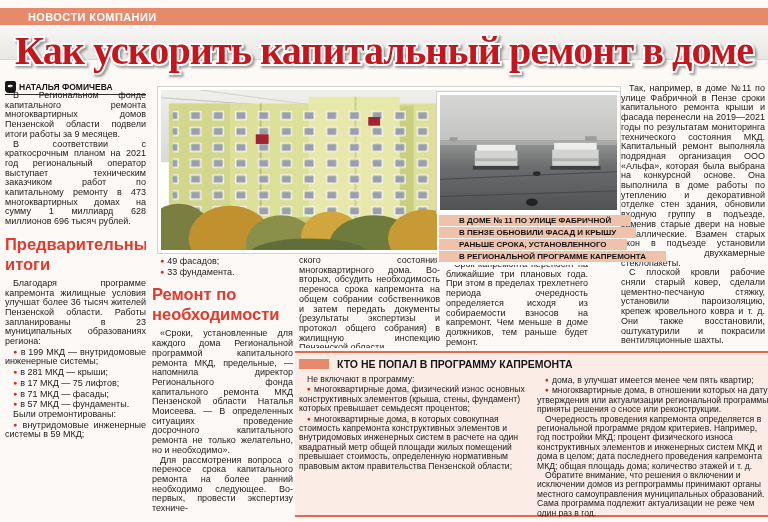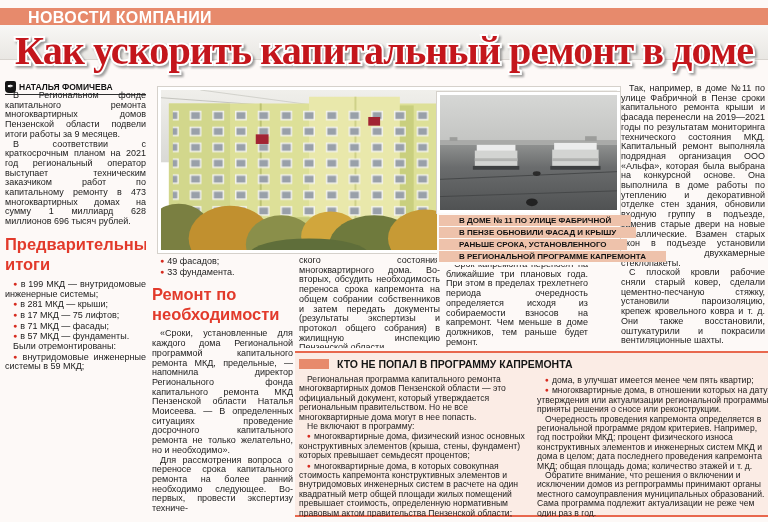--- a/index.html
+++ b/index.html
@@ -16,21 +16,21 @@
   html,body{width:768px;height:522px;overflow:hidden;}
   body{
     background:var(--page_bg);
     font-family:"Liberation Sans","DejaVu Sans",sans-serif;
     color:#1b1b1b;
     position:relative;
   }
   .banner{
     position:absolute;left:0;top:8px;width:768px;height:19px;
     background:var(--banner_bg);
-    color:#fff;font-weight:bold;font-size:16px;line-height:19px;
+    color:#fff;font-weight:bold;font-size:11px;line-height:19px;
     padding-left:28px;letter-spacing:.4px;
   }
   .headline-wrap{position:absolute;left:0;top:25px;width:768px;height:35px;
     background:linear-gradient(#f8f7f5,#e9e7e3);border-bottom:1px solid #d8d4cf;text-align:center;}
   .headline-svg{display:block;}
   .headline-text{
     font-family:"Liberation Serif","DejaVu Serif",serif;
     font-weight:bold;font-size:41px;
     fill:var(--headline_red);
     stroke:#fff;stroke-width:4px;paint-order:stroke;
@@ -111,20 +111,21 @@
 
 <div class="byline">
   <span class="pen">✒</span>
   <span>НАТАЛЬЯ ФОМИЧЕВА</span>
 </div>
 
 <div class="col col1">
   <p class="p">В Региональном фонде капитального ремонта многоквартирных домов Пензенской области подвели итоги работы за 9 месяцев.</p>
   <p class="p">В соответствии с краткосрочным планом на 2021 год региональный оператор выступает техническим заказчиком работ по капитальному ремонту в 473 многоквартирных домах на сумму 1 миллиард 628 миллионов 696 тысяч рублей.</p>
   <h2 class="red-heading">Предварительные итоги</h2>
+  <p class="p">Благодаря программе капремонта жилищные условия улучшат более 36 тысяч жителей Пензенской области. Работы запланированы в 23 муниципальных образованиях региона:</p>
   <p class="li">в 199 МКД — внутридомовые инженерные системы;</p>
   <p class="li">в 281 МКД — крыши;</p>
   <p class="li">в 17 МКД — 75 лифтов;</p>
   <p class="li">в 71 МКД — фасады;</p>
   <p class="li">в 57 МКД — фундаменты.</p>
   <p class="p">Были отремонтированы:</p>
   <p class="li">внутридомовые инженерные системы в 59 МКД;</p>
 
 </div>
 
@@ -238,21 +239,20 @@
   <div class="cap-line"><span>В РЕГИОНАЛЬНОЙ ПРОГРАММЕ КАПРЕМОНТА</span></div>
 </div>
 
 <div class="infobox">
   <div class="infobox-header">
     <span class="swatch"></span>
     <span class="infobox-title">КТО НЕ ПОПАЛ В ПРОГРАММУ КАПРЕМОНТА</span>
   </div>
   <div class="infobox-cols">
     <div class="ib-col">
-      <p class="bp">Региональная программа капитального ремонта многоквартирных домов Пензенской области — это официальный документ, который утверждается региональным правительством. Но не все многоквартирные дома могут в нее попасть.</p>
       <p class="bp">Не включают в программу:</p>
       <p class="bli">многоквартирные дома, физический износ основных конструктивных элементов (крыша, стены, фундамент) которых превышает семьдесят процентов;</p>
       <p class="bli">многоквартирные дома, в которых совокупная стоимость капремонта конструктивных элементов и внутридомовых инженерных систем в расчете на один квадратный метр общей площади жилых помещений превышает стоимость, определенную нормативным правовым актом правительства Пензенской области;</p>
     </div>
     <div class="ib-col">
       <p class="bli">дома, в улучшат имеется менее чем пять квартир;</p>
       <p class="bli">многоквартирные дома, в отношении которых на дату утверждения или актуализации региональной программы приняты решения о сносе или реконструкции.</p>
       <p class="bp">Очередность проведения капремонта определяется в региональной программе рядом критериев. Например, год постройки МКД; процент физического износа конструктивных элементов и инженерных систем МКД и дома в целом; дата последнего проведения капремонта МКД; общая площадь дома; количество этажей и т. д.</p>
       <p class="bp">Обратите внимание, что решения о включении и исключении домов из регпрограммы принимают органы местного самоуправления муниципальных образований. Сама программа подлежит актуализации не реже чем один раз в год.</p>
     </div>

